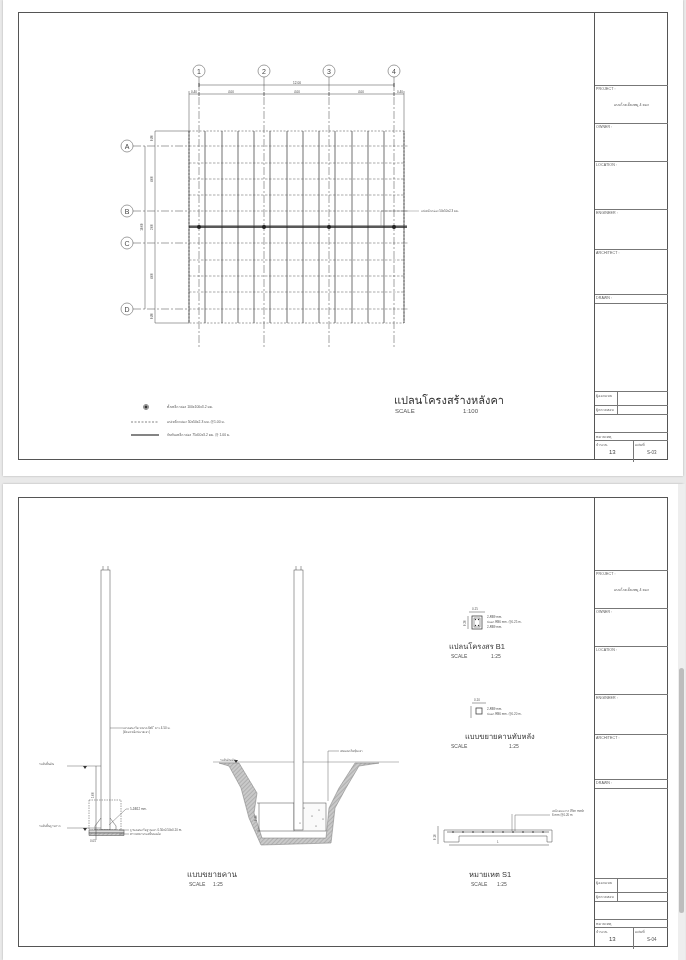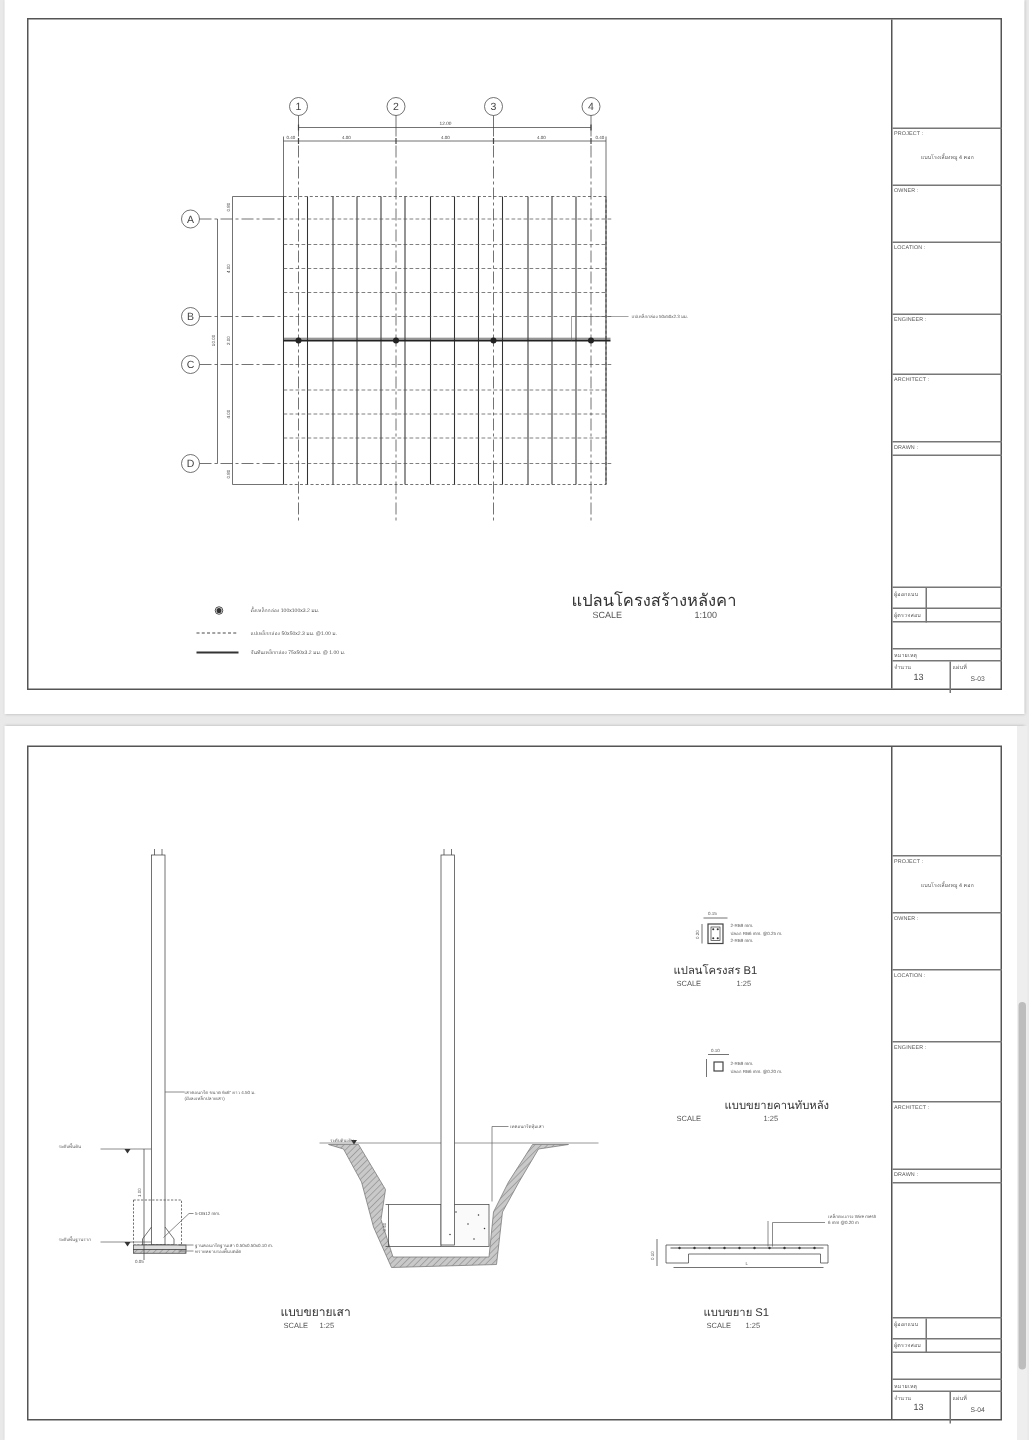--- a/index.html
+++ b/index.html
@@ -154,21 +154,21 @@
             <circle cx="127" cy="394" r="1.2" fill="#333"></circle>
             <line x1="112" y1="409" x2="140" y2="409" stroke-dasharray="2 1.5" stroke-width="0.6"></line>
             <line x1="112" y1="422" x2="140" y2="422" stroke-width="1.2"></line>
           </g>
         </svg>
 
         <div class="note" style="left:148px;top:392px;">ตั้งเหล็กกล่อง 100x100x3.2 มม.</div>
         <div class="note" style="left:148px;top:407px;">แปเหล็กกล่อง 50x50x2.3 มม. @1.00 ม.</div>
         <div class="note" style="left:148px;top:420px;">จันทันเหล็กกล่อง 75x50x3.2 มม. @ 1.00 ม.</div>
 
-        <div class="title-main" style="left:362px;top:378px;text-align:right;">แปลนโครงสร้างหลังคา</div>
+        <div class="title-main" style="left:375px;top:378px;text-align:right;">แปลนโครงสร้างหลังคา</div>
         <div class="scale-row" style="left:376px;top:395px;">
           <span style="width:68px;">SCALE</span><span>1:100</span>
         </div>
       </div>
 
       <div class="titleblock">
         <div class="tb-row" style="top:72px;height:38px;">
           <span class="tb-label">PROJECT :</span>
           <span class="tb-value" style="top:16px;">แบบโรงเลี้ยงหมู 4 คอก</span>
         </div>
@@ -311,36 +311,36 @@
             <text x="455" y="203">0.10</text>
             <text x="468" y="212">2-RB9 mm.</text>
             <text x="468" y="217">ปลอก RB6 mm. @0.20 m.</text>
             <text x="533" y="314">เหล็กตะแกรง Wire mesh</text>
             <text x="533" y="318">6 mm @0.20 m</text>
             <text x="478" y="345">L</text>
             <text transform="translate(417,342) rotate(-90)">0.10</text>
           </g>
         </svg>
 
-        <div class="title-main" style="left:168px;top:370px;font-size:8px;">แบบขยายเสา</div>
+        <div class="title-main" style="left:168px;top:370px;font-size:8px;">แบบขยายคาน</div>
         <div class="scale-row" style="left:170px;top:383px;font-size:5px;">
           <span style="width:24px;">SCALE</span><span>1:25</span>
         </div>
 
         <div class="title-main" style="left:430px;top:142px;font-size:7.5px;">แปลนโครงสร B1</div>
         <div class="scale-row" style="left:432px;top:155px;font-size:5px;">
           <span style="width:40px;">SCALE</span><span>1:25</span>
         </div>
 
-        <div class="title-main" style="left:428px;top:232px;font-size:7.5px;padding-left:36px;">แบบขยายคานทับหลัง</div>
+        <div class="title-main" style="left:410px;top:232px;font-size:7.5px;padding-left:36px;">แบบขยายคานทับหลัง</div>
         <div class="scale-row" style="left:432px;top:245px;font-size:5px;">
           <span style="width:58px;">SCALE</span><span>1:25</span>
         </div>
 
-        <div class="title-main" style="left:450px;top:370px;font-size:7.5px;">แบบขยาย S1</div>
+        <div class="title-main" style="left:450px;top:370px;font-size:7.5px;">หมายเหต S1</div>
         <div class="scale-row" style="left:452px;top:383px;font-size:5px;">
           <span style="width:26px;">SCALE</span><span>1:25</span>
         </div>
       </div>
 
       <div class="titleblock">
         <div class="tb-row" style="top:72px;height:38px;">
           <span class="tb-label">PROJECT :</span>
           <span class="tb-value" style="top:16px;">แบบโรงเลี้ยงหมู 4 คอก</span>
         </div>

